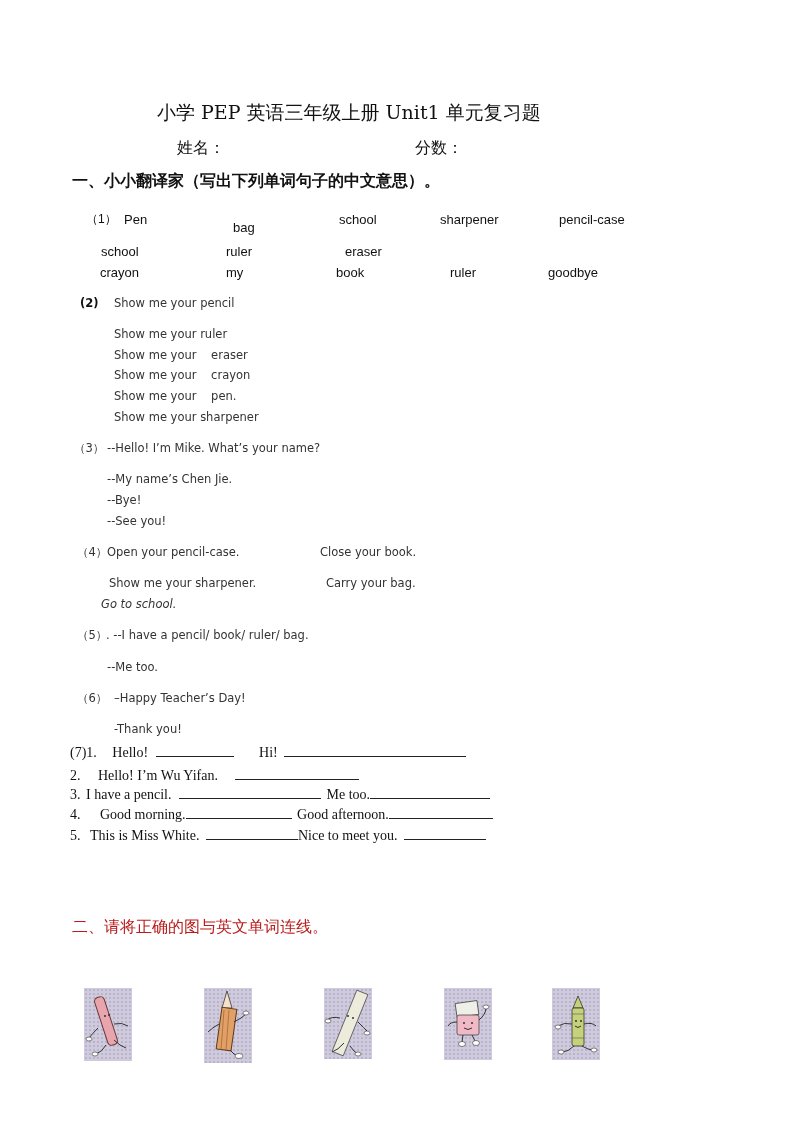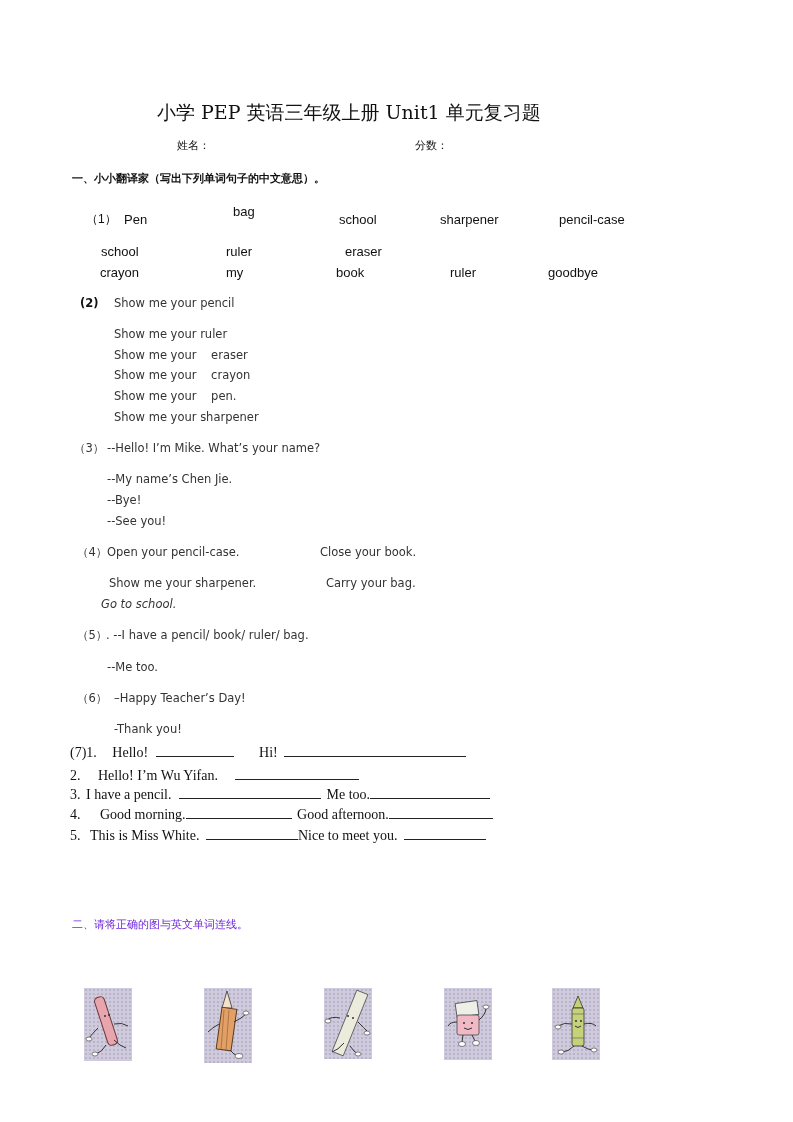--- a/index.html
+++ b/index.html
@@ -1,41 +1,41 @@
 <!DOCTYPE html>
 <html><head>
   <meta charset="utf-8">
   <style>
     html, body { margin: 0; padding: 0; background: #ffffff; }
     body { width: 793px; height: 1122px; position: relative; overflow: hidden; color: #1a1a1a; }
     .abs { position: absolute; white-space: nowrap; }
     .title { font-family: "DejaVu Serif", serif; font-size: 19px; color: #111; }
     .cal { font-family: "DejaVu Sans", sans-serif; font-size: 11.5px; color: #333; }
     .serif { font-family: "Liberation Serif", serif; font-size: 14px; color: #111; }
-    .head { font-family: "DejaVu Sans", sans-serif; font-size: 11px; color: #111; }
+    .head { font-family: "DejaVu Sans", sans-serif; font-size: 16px; color: #111; }
     .bold { font-weight: bold; }
     .word { font-family: "Liberation Sans", sans-serif; font-size: 13px; color: #111; }
     .blank { display: inline-block; border-bottom: 1px solid #222; height: 11px; vertical-align: baseline; }
     .pic { position: absolute; width: 48px; height: 72px; background: #cfcbdc;
            background-image: radial-gradient(#b9b4cc 1px, transparent 1px);
            background-size: 4px 4px; }
     .pic svg { width: 100%; height: 100%; display: block; }
   </style>
 </head>
 <body>
 
 <div class="abs title" style="left:157px; top:100px;">小学 PEP 英语三年级上册 Unit1  单元复习题</div>
 <div class="abs head" style="left:177px; top:138px;">姓名：</div>
 <div class="abs head" style="left:415px; top:138px;">分数：</div>
 
 <div class="abs head bold" style="left:72px; top:171px;">一、小小翻译家（写出下列单词句子的中文意思）。</div>
 
 <div class="abs word" style="left:86px; top:211px; font-size:12px;">（1）</div>
 <div class="abs word" style="left:124px; top:212px;">Pen</div>
-<div class="abs word" style="left:233px; top:204px;">bag</div>
+<div class="abs word" style="left:233px; top:220px;">bag</div>
 <div class="abs word" style="left:339px; top:212px;">school</div>
 <div class="abs word" style="left:440px; top:212px;">sharpener</div>
 <div class="abs word" style="left:559px; top:212px;">pencil-case</div>
 
 <div class="abs word" style="left:101px; top:244px;">school</div>
 <div class="abs word" style="left:226px; top:244px;">ruler</div>
 <div class="abs word" style="left:345px; top:244px;">eraser</div>
 
 <div class="abs word" style="left:100px; top:265px;">crayon</div>
 <div class="abs word" style="left:226px; top:265px;">my</div>
@@ -95,21 +95,21 @@
   <span style="margin-left:16px;">Good morning.</span><span class="blank" style="width:106px;"></span>
   <span style="margin-left:2px;">Good afternoon.</span><span class="blank" style="width:104px;"></span>
 </div>
 <div class="abs serif" style="left:70px; top:828px;">
   <span>5.</span>
   <span style="margin-left:6px;">This is Miss White.</span>
   <span class="blank" style="width:92px; margin-left:3px;"></span><span>Nice to meet you.</span>
   <span class="blank" style="width:82px; margin-left:3px;"></span>
 </div>
 
-<div class="abs head" style="left:72px; top:917px; color:#6d28d9;">二、请将正确的图与英文单词连线。</div>
+<div class="abs head" style="left:72px; top:917px; color:#b91c1c;">二、请将正确的图与英文单词连线。</div>
 
 <div class="pic" style="left:84px; top:988px; width:48px; height:73px;">
   <svg viewBox="0 0 48 73">
     <rect x="17" y="8" width="10" height="50" rx="4" fill="#e8a5ad" stroke="#6b3a3a" stroke-width="1" transform="rotate(-18 22 33)"></rect>
     <circle cx="21" cy="28" r="1" fill="#333"></circle>
       <circle cx="25" cy="27" r="1" fill="#333"></circle>
     <path d="M14 40 Q8 46 5 50" stroke="#333" fill="none"></path>
       <ellipse cx="5" cy="51" rx="3" ry="2" fill="#fff" stroke="#333" stroke-width="0.6"></ellipse>
     <path d="M30 36 Q38 34 44 38" stroke="#333" fill="none"></path>
     <path d="M22 57 Q18 64 12 66" stroke="#333" fill="none"></path>

